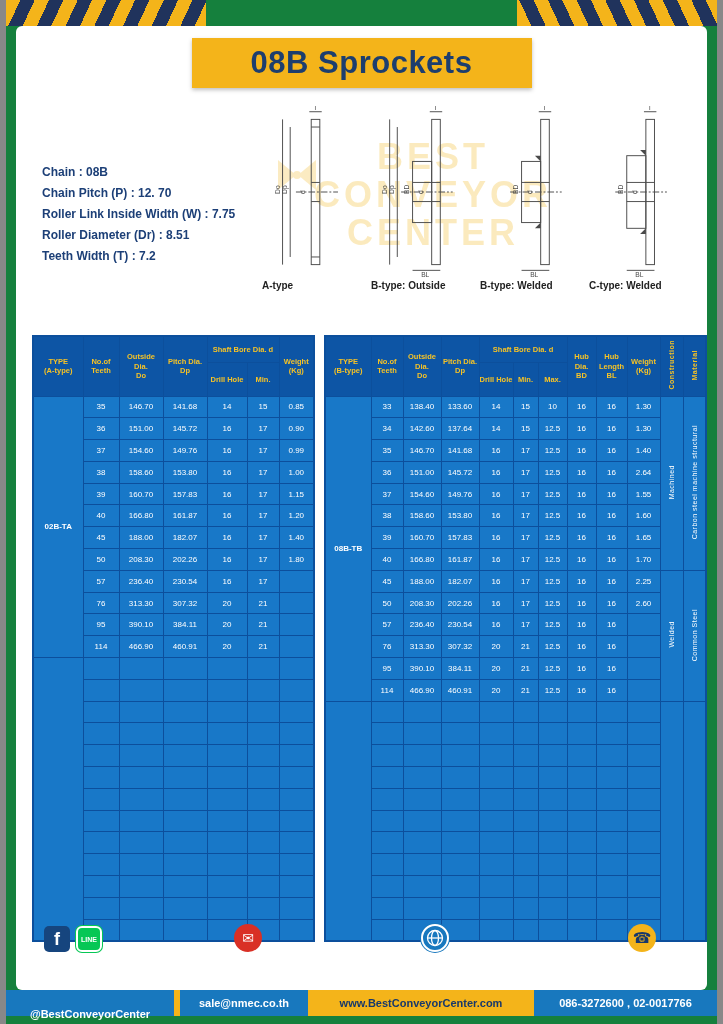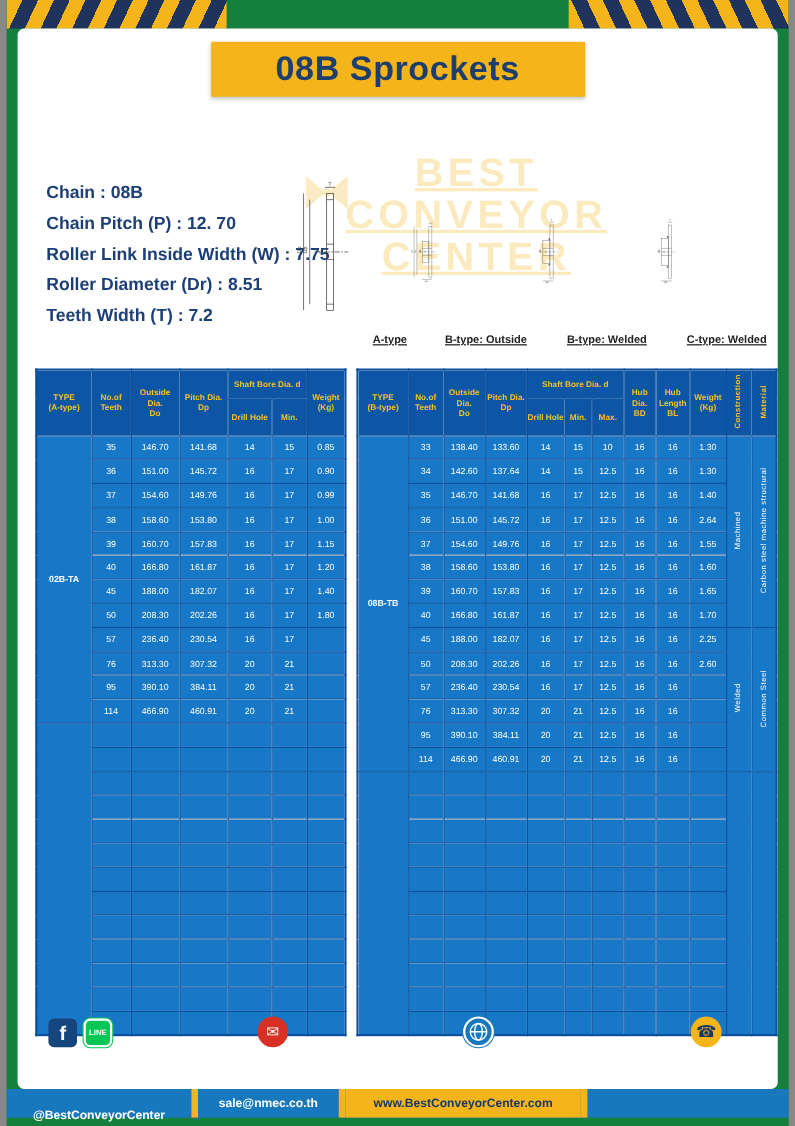--- a/index.html
+++ b/index.html
@@ -10,27 +10,27 @@
   .hazard-left { left:0; }
   .hazard-right { right:0; background:repeating-linear-gradient(65deg,#f4b41a 0 13px,#20335c 13px 26px); }
 
   .content { position:absolute; left:10px; right:10px; top:26px; height:964px; background:#ffffff; border-radius:6px; overflow:hidden; }
 
   .title-banner { width:340px; height:50px; margin:12px auto 0; background:#f4b41a; display:flex; align-items:center; justify-content:center; box-shadow:0 2px 4px rgba(0,0,0,.25); }
   .title-banner h1 { font-size:31px; font-weight:800; color:#1d3e6e; letter-spacing:.5px; }
 
   .spec-panel { position:relative; margin-top:12px; height:215px; display:flex; }
   .spec-text { width:242px; padding:62px 0 0 26px; }
-  .spec-text div { font-size:16px; font-weight:bold; color:#1c3f77; line-height:1.75; white-space:nowrap; }
+  .spec-text div { font-size:12px; font-weight:bold; color:#1c3f77; line-height:1.75; white-space:nowrap; }
   .figures { flex:1; display:flex; justify-content:space-between; padding:6px 10px 0 4px; position:relative; z-index:1; }
-  .figure { width:108px; display:flex; align-items:flex-end;text-decoration:underline; }
+  .figure { width:108px; display:flex; flex-direction:column; align-items:flex-start; }
   .figure svg { width:108px; height:172px; }
   .figure-label { font-size:10px; color:#222; font-weight:bold; margin-top:2px; white-space:nowrap; }
 
-  .watermark { position:absolute; left:252px; top:38px; width:330px; text-align:center; z-index:0; color:rgba(243,186,40,.30); font-weight:800; font-size:36px; letter-spacing:4px; line-height:1.05; pointer-events:none;text-decoration:underline; }
+  .watermark { position:absolute; left:252px; top:38px; width:330px; text-align:center; z-index:0; color:rgba(243,186,40,.30); font-weight:800; font-size:36px; letter-spacing:4px; line-height:1.05; pointer-events:none; }
   .watermark-logo { position:absolute; left:258px; top:52px; opacity:.28; z-index:0; pointer-events:none; }
 
   .tables-wrap { display:flex; gap:9px; padding:0 16px; margin-top:20px; }
   .spec-table { border-collapse:collapse; table-layout:fixed; border:2px solid #0c4f9c; }
   .table-a { width:281px; }
   .table-b { width:381px; }
   .spec-table th, .spec-table td { border:1px solid #0c4f9c; text-align:center; vertical-align:middle; padding:0; overflow:hidden; }
   .spec-table th { background:#0d55a5; color:#f7c325; font-size:7.5px; font-weight:bold; }
   .spec-table td { background:#1878c8; color:#ffffff; font-size:8px; }
   .spec-table thead tr:first-child { height:26px; }
@@ -789,14 +789,15 @@
     </div>
   </div>
 
   <div class="footer-bar">
     <div class="fseg seg1">@BestConveyorCenter</div>
     <div class="fsep"></div>
     <div class="fseg seg2">sale@nmec.co.th</div>
     <div class="fsep"></div>
     <div class="fseg seg3 yellow">www.BestConveyorCenter.com</div>
     <div class="fsep"></div>
+    <div class="fseg seg4">086-3272600 , 02-0017766</div>
   </div>
 </div>
 
 </body></html>

